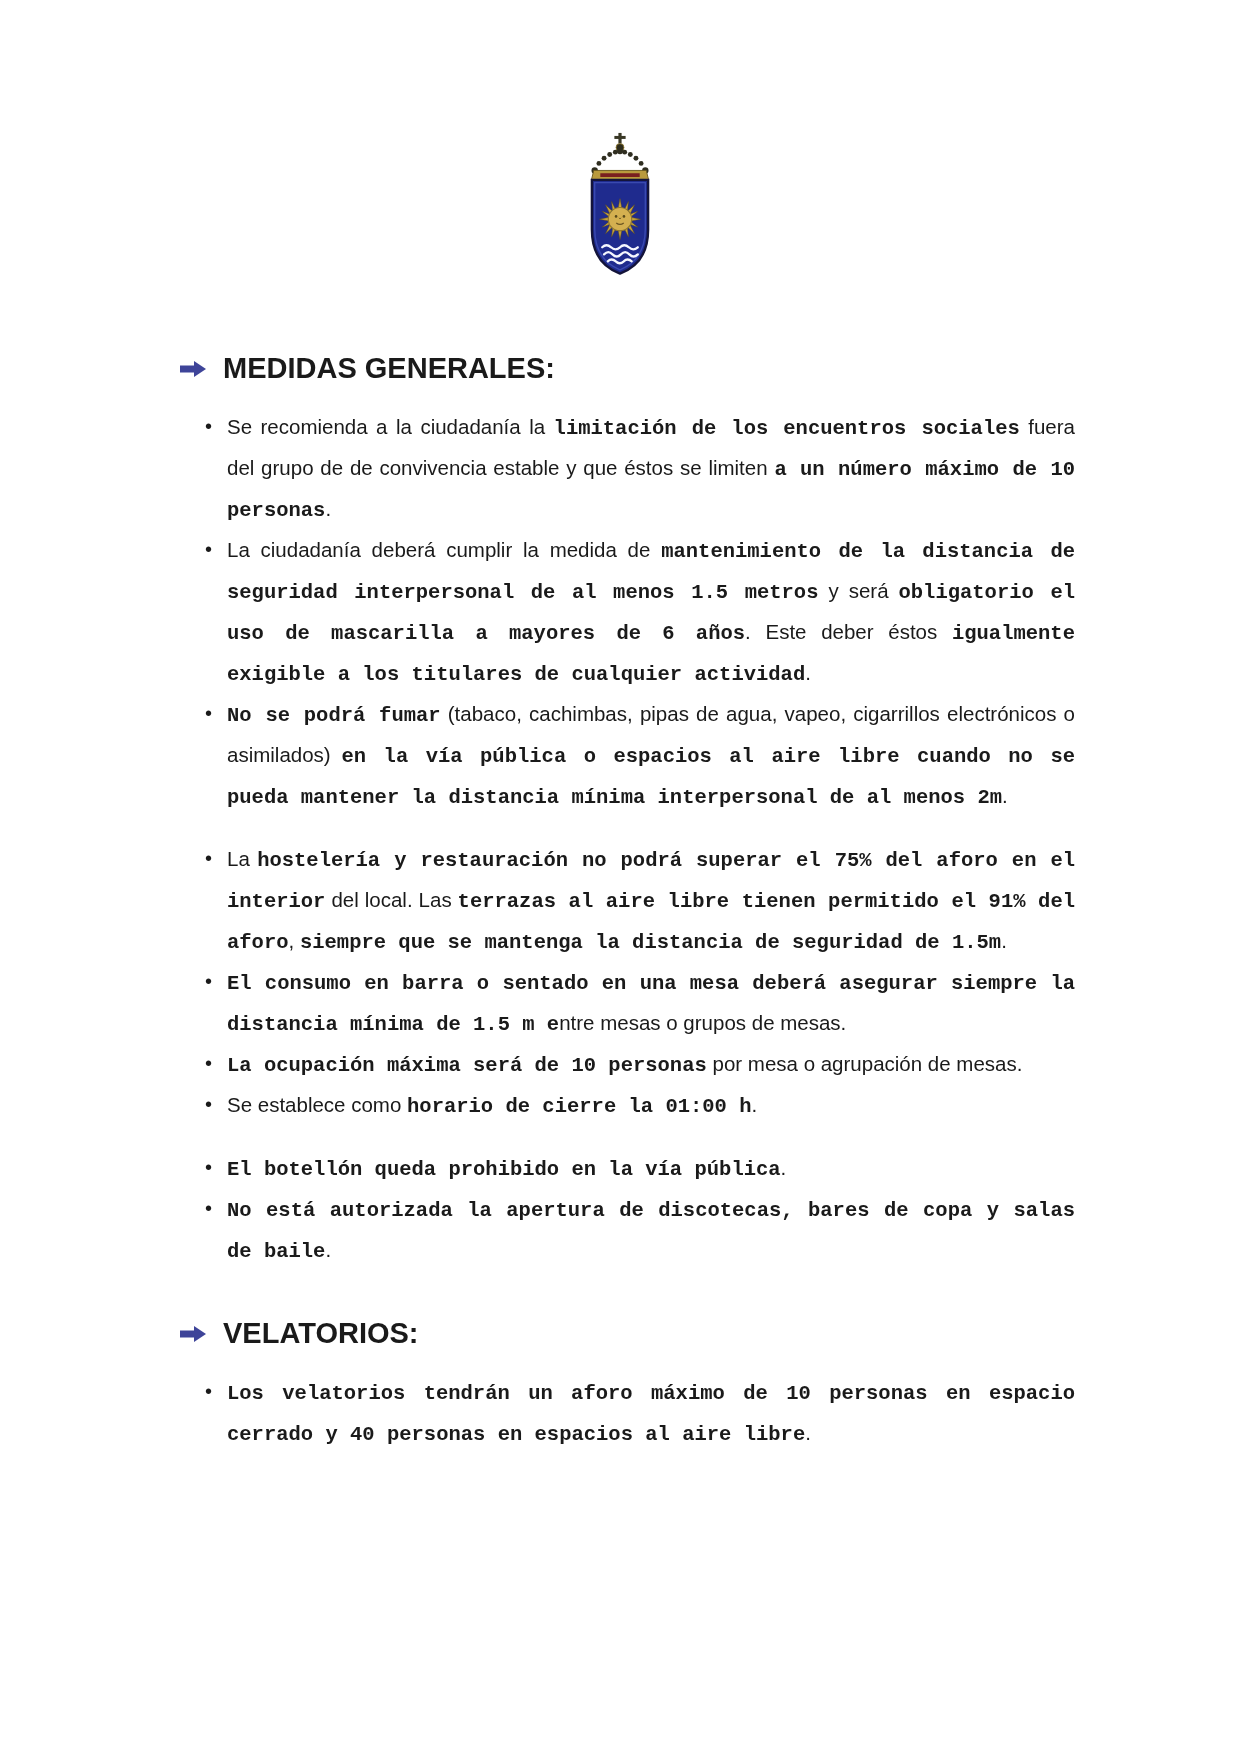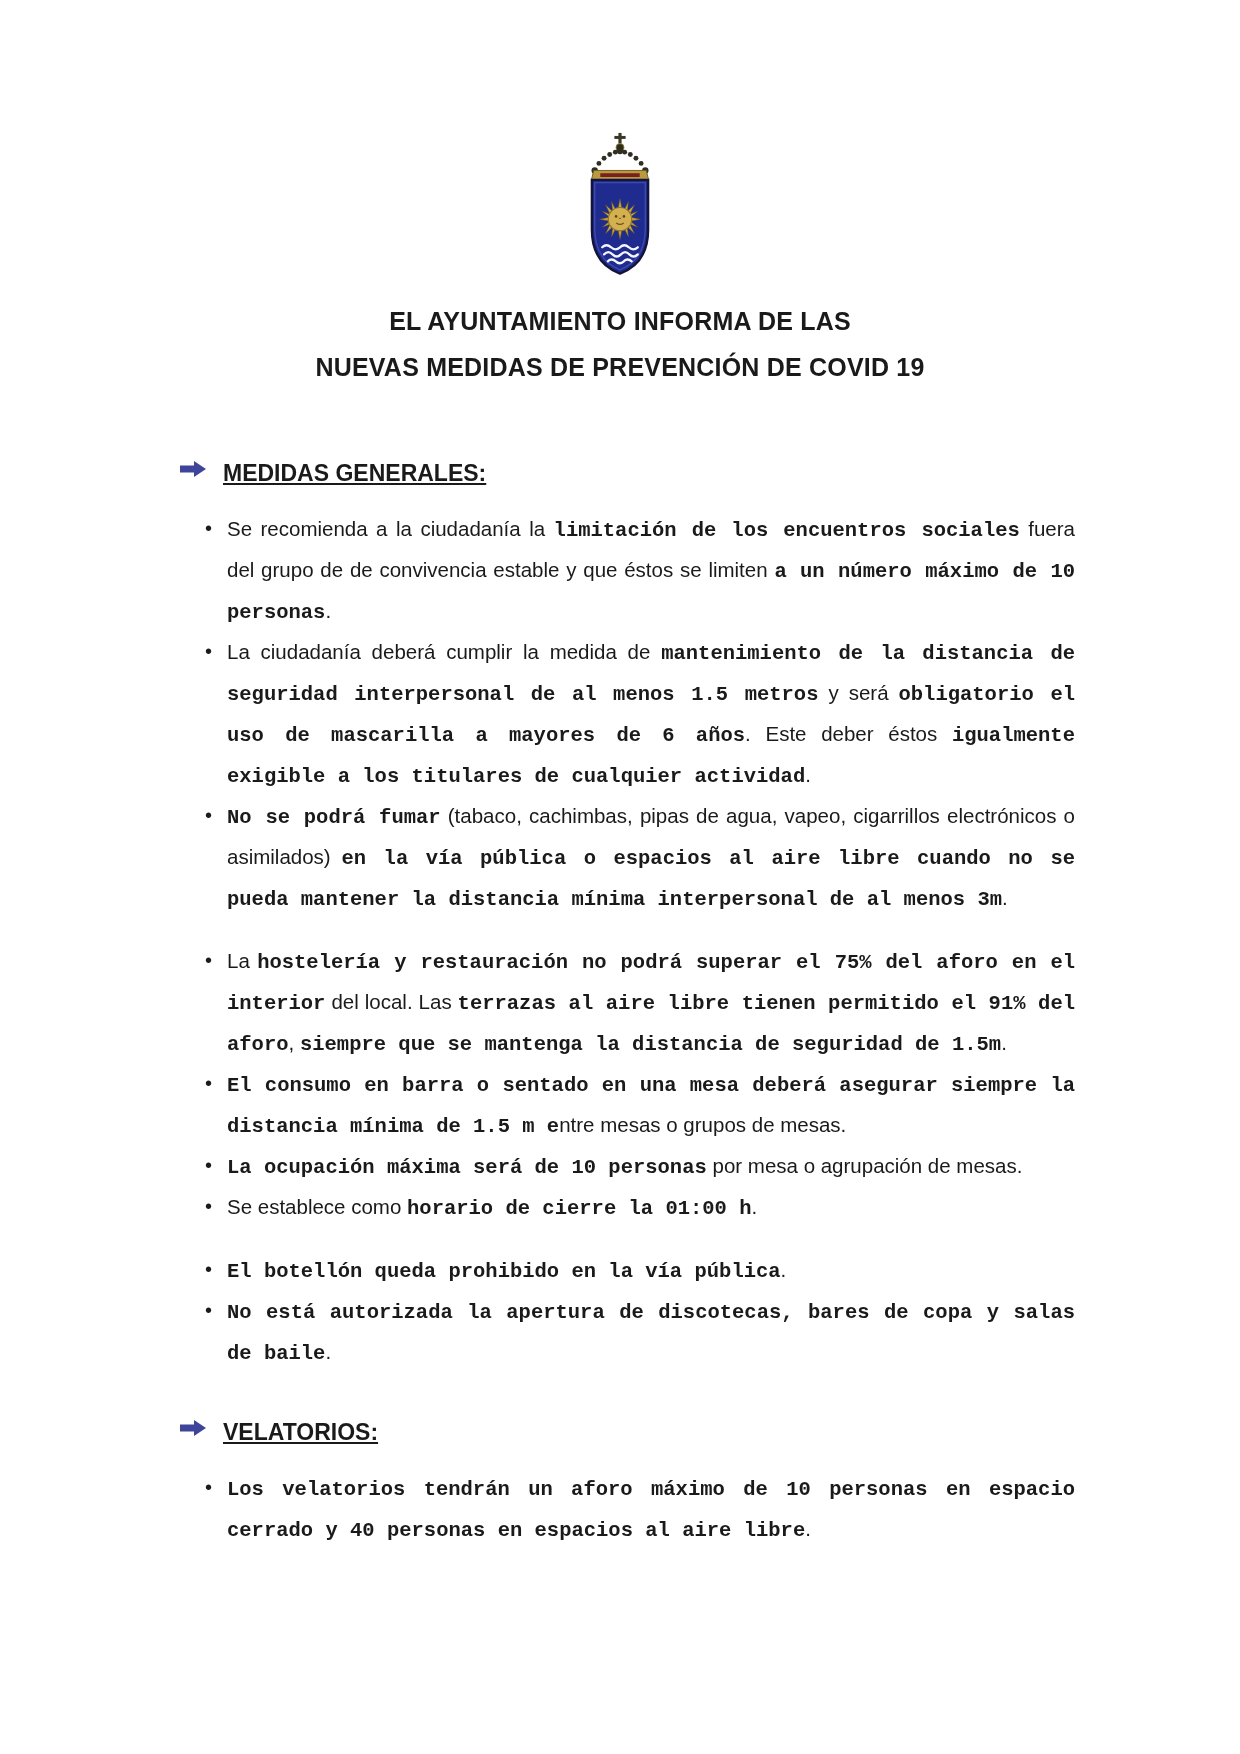--- a/index.html
+++ b/index.html
@@ -25,26 +25,26 @@
     font-size:25px;
     font-weight:700;
     line-height:46px;
     letter-spacing:0.2px;
   }
   .sections{
     margin:0 165px 0 180px;
   }
   .sec-head{
     display:flex;
+    align-items:center;
     gap:17px;
-    font-size:23px;
+    font-size:29px;
     font-weight:700;
     margin-top:46px;
     color:#1a1a1a;
-    text-decoration:underline;
   }
   .sec-head .arrow{
     color:var(--accent,#3e4499);
     flex:none;
     display:inline-flex;
   }
   .sec-head .h-normal{font-weight:400;}
   .sections .sec-head:first-child{margin-top:70px;}
   .bullets{margin-top:22px;}
   .bullet{
@@ -124,24 +124,20 @@
       <path d="M49,91.5 Q50,94 51,91.5" fill="none" stroke="#6b5520" stroke-width="1"></path>
 
       <g fill="none" stroke="#f5f7ff" stroke-width="2.4" stroke-linecap="round">
         <path d="M31,123 q4.5,-4.5 9.5,0 q4.5,4.5 9.5,0 q4.5,-4.5 9.5,0 q4.5,4.5 9.5,0"></path>
         <path d="M33,130.5 q4.5,-4.5 9,0 q4.5,4.5 9,0 q4.5,-4.5 9,0 q4.5,4.5 9,0"></path>
         <path d="M37,138 q4,-4 8.5,0 q4,4 8.5,0 q4,-4 8.5,0"></path>
       </g>
     </svg>
   </div>
 
-  <div class="title">
-    <div>EL AYUNTAMIENTO INFORMA DE LAS</div>
-    <div>NUEVAS MEDIDAS DE PREVENCIÓN DE COVID 19</div>
-  </div>
 
   <div class="sections" id="sections">
       <div class="sec-head">
         <span class="arrow">
           <svg viewBox="0 0 26 18" width="26" height="18" aria-hidden="true">
             <path d="M0 5.5 H14 V1 L26 9 L14 17 V12.5 H0 Z" fill="currentColor"></path>
           </svg>
         </span>
         <span><span>MEDIDAS GENERALES:</span></span>
       </div>
@@ -149,21 +145,21 @@
         <div class="bullet">
           <span class="dot">•</span>
           <div class="btext"><span>Se recomienda a la ciudadanía la </span><b>limitación de los encuentros sociales</b><span> fuera del grupo de  de convivencia estable y que éstos se limiten </span><b>a un número máximo de 10 personas</b><span>.</span></div>
         </div>
         <div class="bullet">
           <span class="dot">•</span>
           <div class="btext"><span>La ciudadanía deberá cumplir la medida de </span><b>mantenimiento de la distancia de seguridad interpersonal de al menos 1.5 metros</b><span> y  será </span><b>obligatorio el uso de mascarilla a mayores de 6 años</b><span>. Este deber éstos </span><b>igualmente exigible a los titulares de cualquier actividad</b><span>.</span></div>
         </div>
         <div class="bullet">
           <span class="dot">•</span>
-          <div class="btext"><b>No se podrá fumar</b><span> (tabaco, cachimbas, pipas de agua, vapeo, cigarrillos electrónicos o asimilados) </span><b>en la vía pública o espacios al aire libre cuando no se pueda mantener la distancia mínima interpersonal de al menos 3m</b><span>.</span></div>
+          <div class="btext"><b>No se podrá fumar</b><span> (tabaco, cachimbas, pipas de agua, vapeo, cigarrillos electrónicos o asimilados) </span><b>en la vía pública o espacios al aire libre cuando no se pueda mantener la distancia mínima interpersonal de al menos 2m</b><span>.</span></div>
         </div>
       </div>
       <div class="bullets">
         <div class="bullet">
           <span class="dot">•</span>
           <div class="btext"><span>La </span><b>hostelería y restauración no podrá superar el 75% del aforo en el interior</b><span> del local.  Las </span><b>terrazas al aire libre tienen permitido el 91% del aforo</b><span>, </span><b>siempre que se mantenga la distancia de seguridad de 1.5m</b><span>.</span></div>
         </div>
         <div class="bullet">
           <span class="dot">•</span>
           <div class="btext"><b>El consumo en barra o sentado en una mesa deberá asegurar siempre la distancia  mínima de 1.5 m e</b><span>ntre mesas o grupos de mesas.</span></div>

